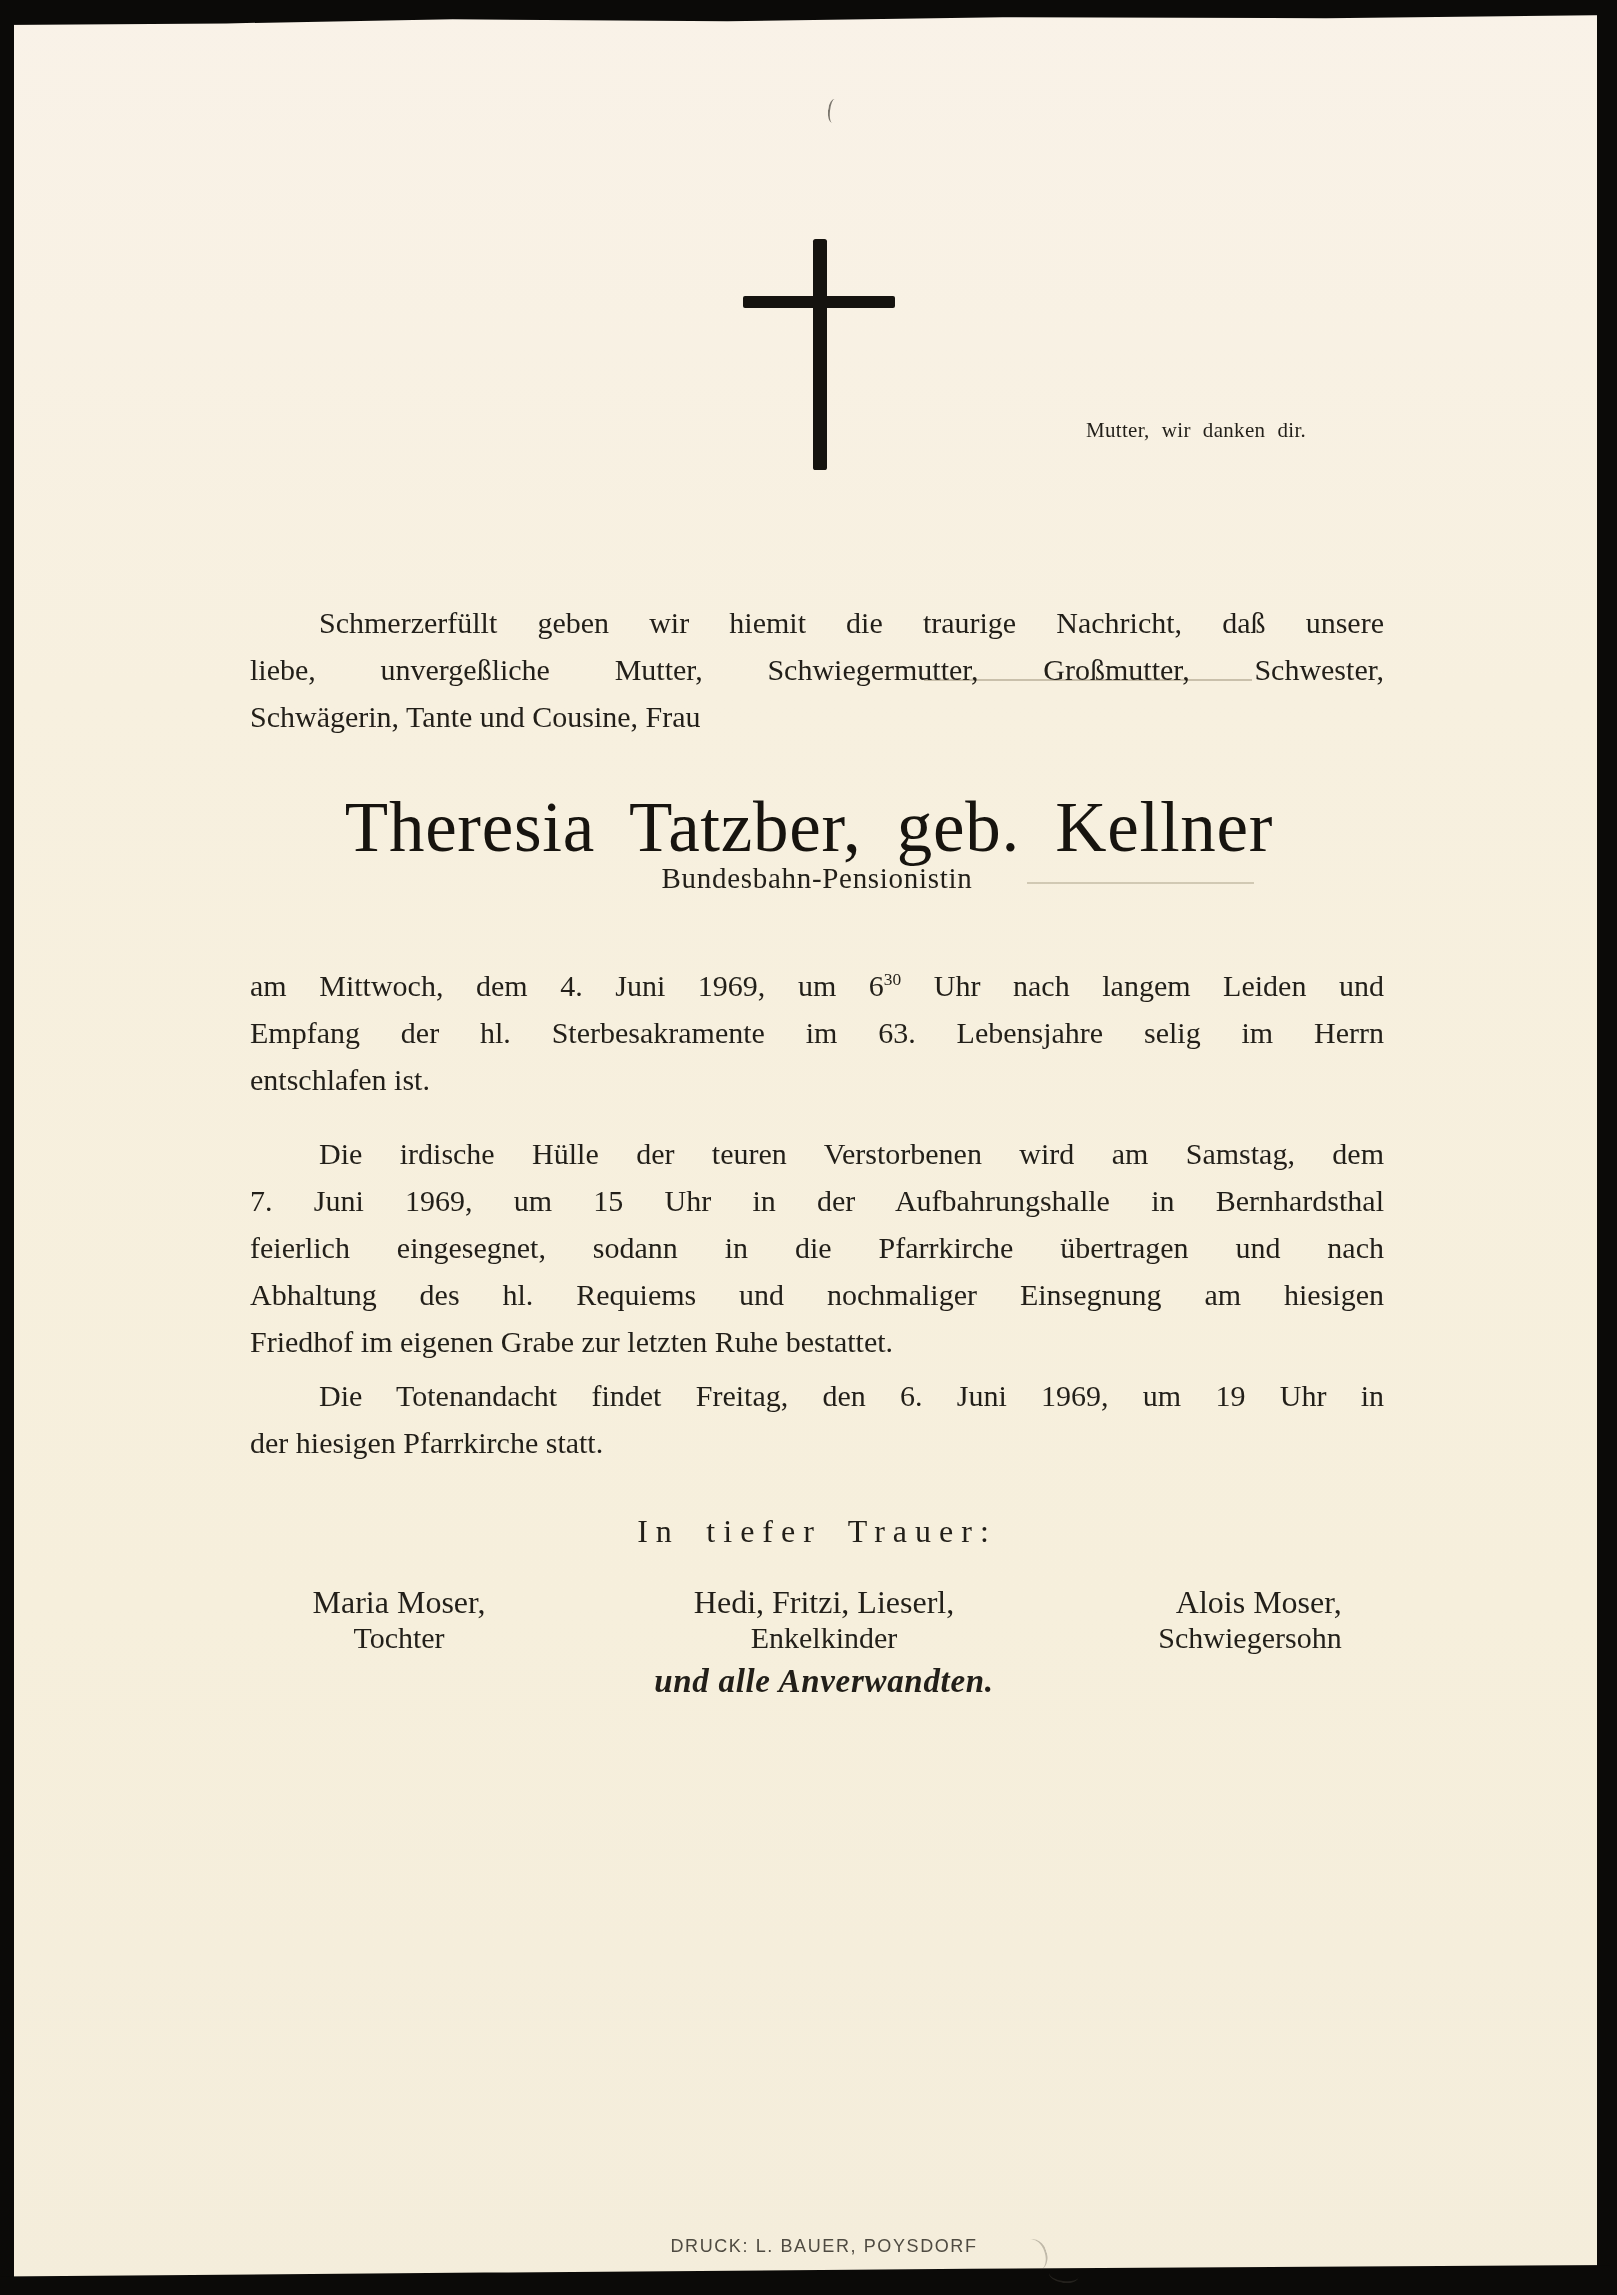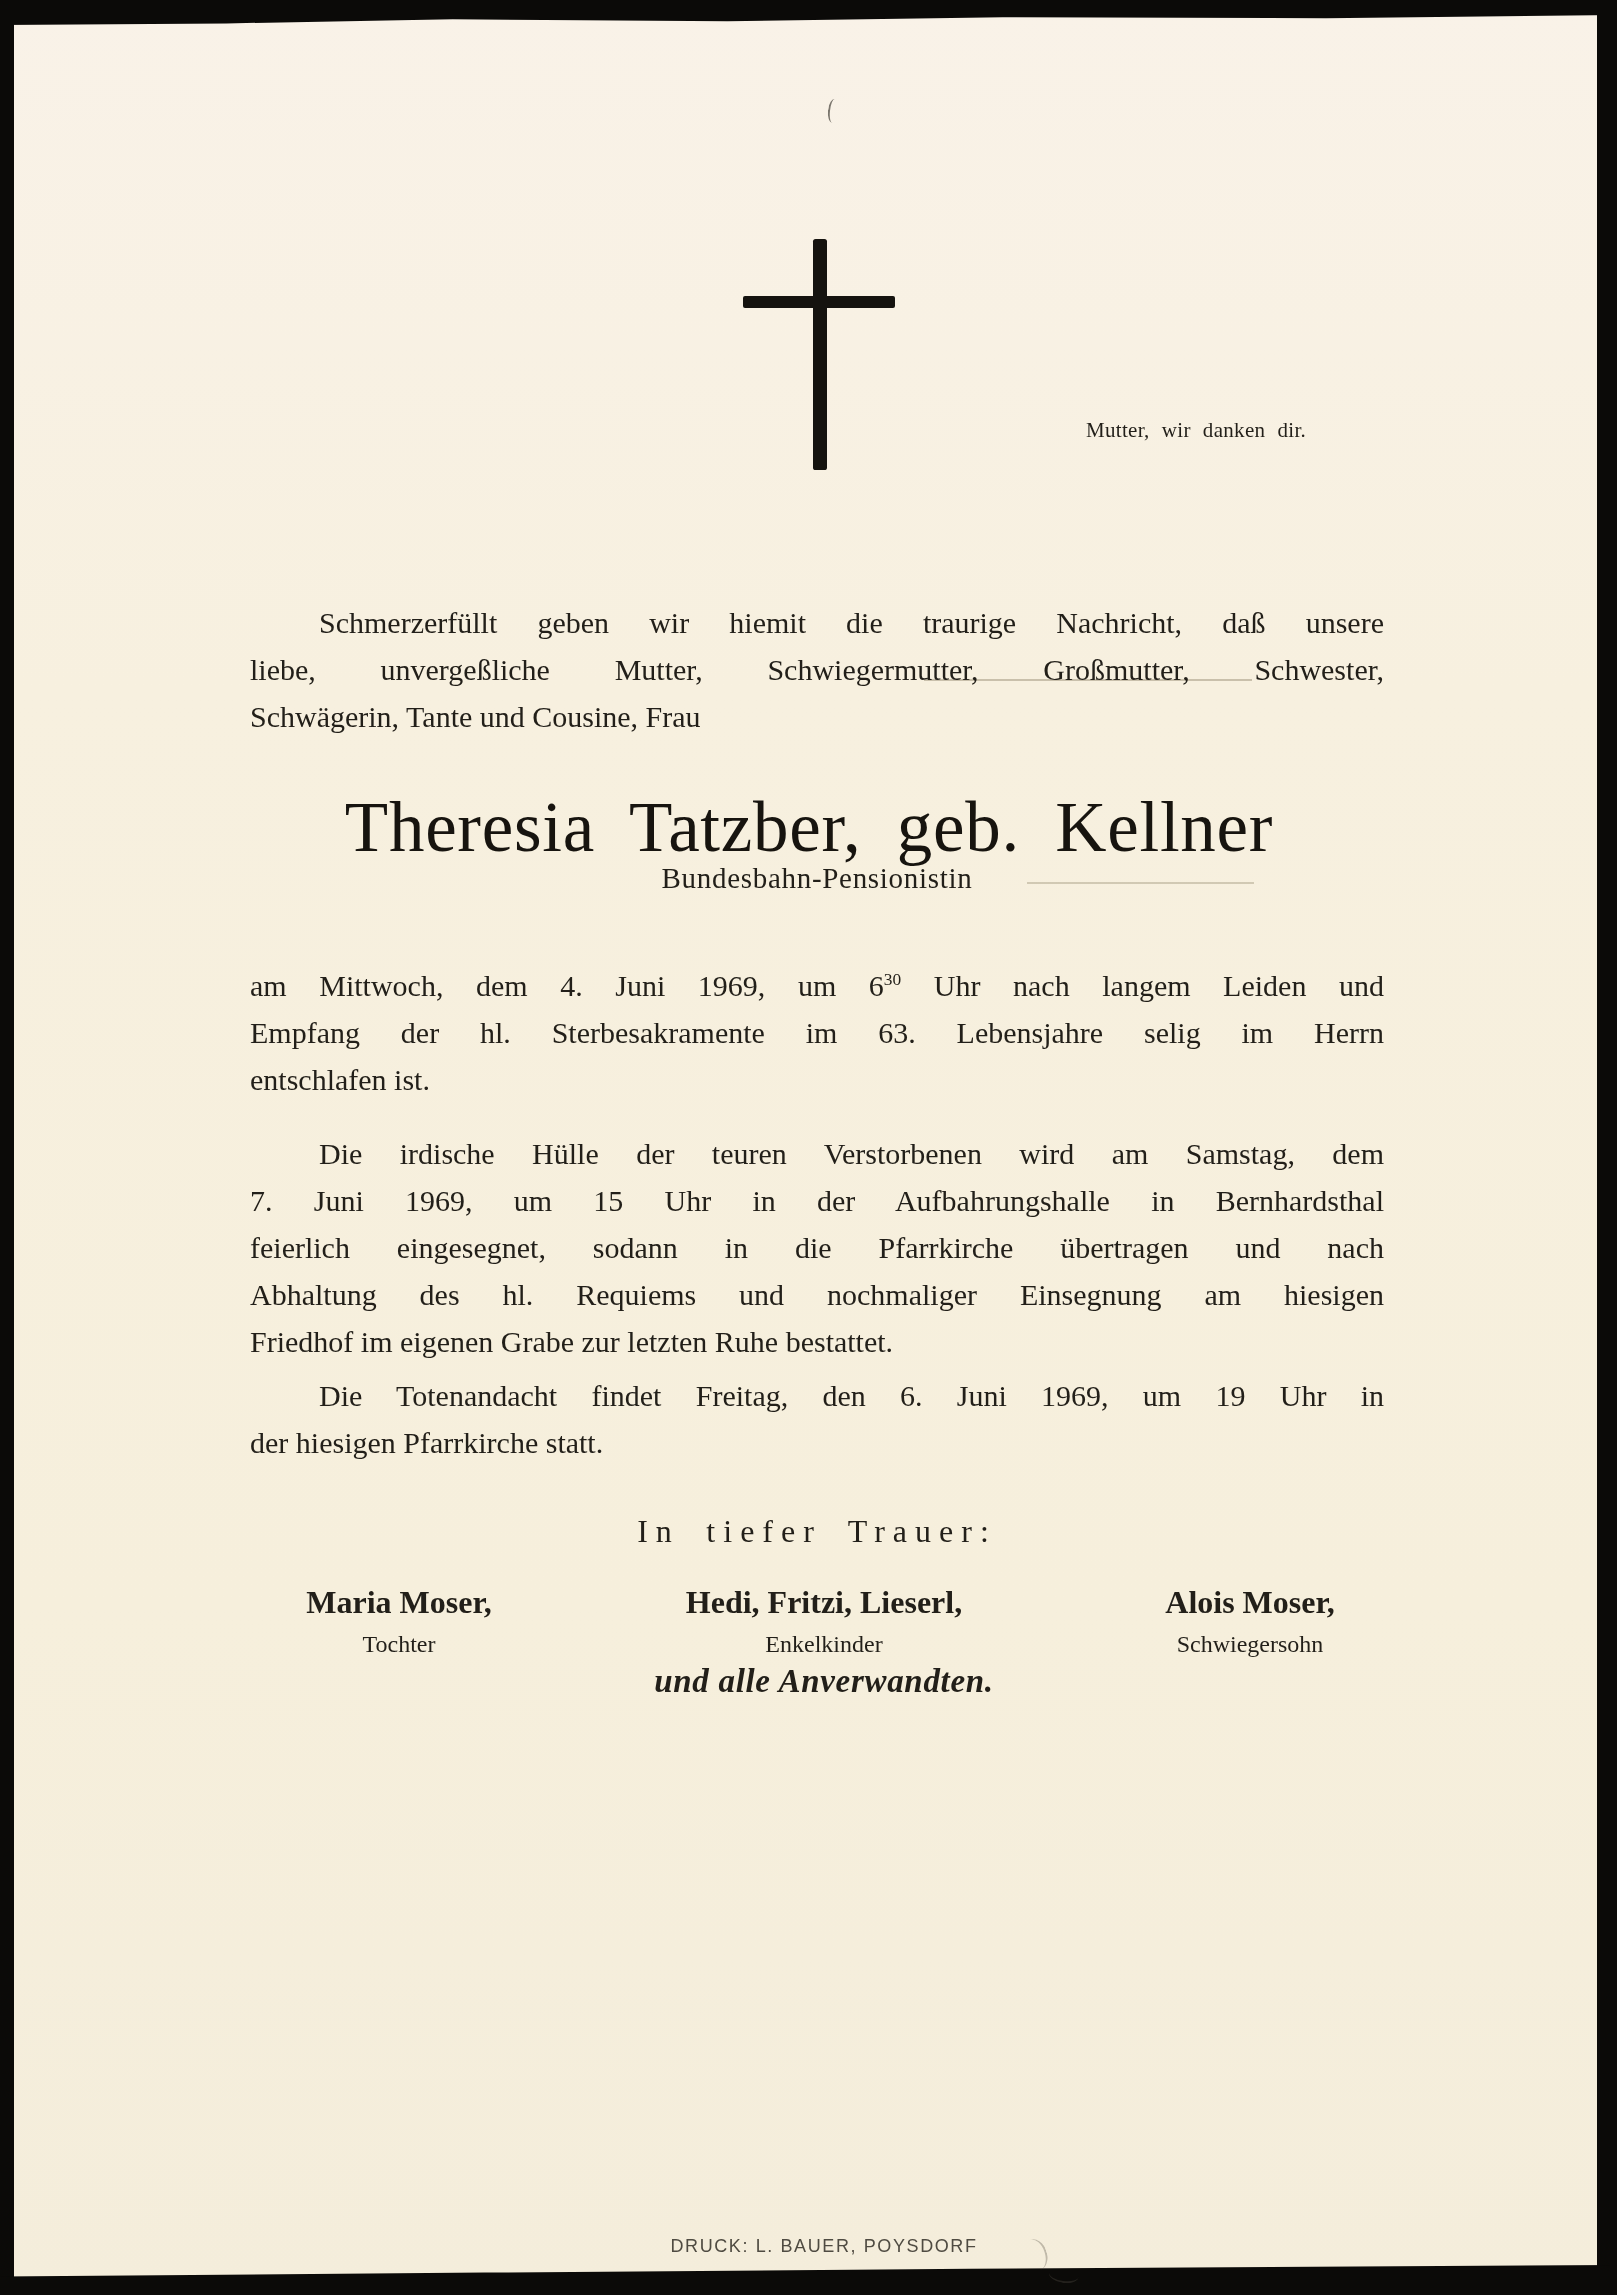--- a/index.html
+++ b/index.html
@@ -46,22 +46,22 @@
     position:absolute; left:250px; width:1134px; top:862px;
     font-size:29px; text-align:center; letter-spacing:0.7px;
   }
   .dateline { position:absolute; left:318px; top:1450px; font-size:30px; white-space:nowrap; }
   .dateline .place { letter-spacing:6.6px; }
   .closing {
     position:absolute; left:250px; width:1134px; top:1513px; text-align:center;
     font-size:32px; letter-spacing:8px; word-spacing:10.5px;
   }
   .mourner { position:absolute; top:1584px; transform:translateX(-50%); text-align:center; white-space:nowrap; }
-  .mourner .mname { font-size:32px; font-weight:bold; line-height:37px;text-align:right; }
-  .mourner .mrole { font-size:24px; line-height:26px; margin-top:10px; }
+  .mourner .mname { font-size:32px; font-weight:normal; line-height:37px;text-align:right; }
+  .mourner .mrole { font-size:30px; line-height:26px; margin-top:4px; }
   .m1 { left:399px; } .m2 { left:824px; } .m3 { left:1250px; }
   .relatives {
     position:absolute; left:824px; top:1663px; transform:translateX(-50%);
     font-size:33px; font-weight:bold; white-space:nowrap; letter-spacing:0.7px;font-style:italic;
   }
   .printer {
     position:absolute; left:824px; top:2236px; transform:translateX(-50%);
     font-family:"Liberation Sans","DejaVu Sans",sans-serif;
     font-size:18px; letter-spacing:1.6px; color:#4f4b42; white-space:nowrap;
   }

